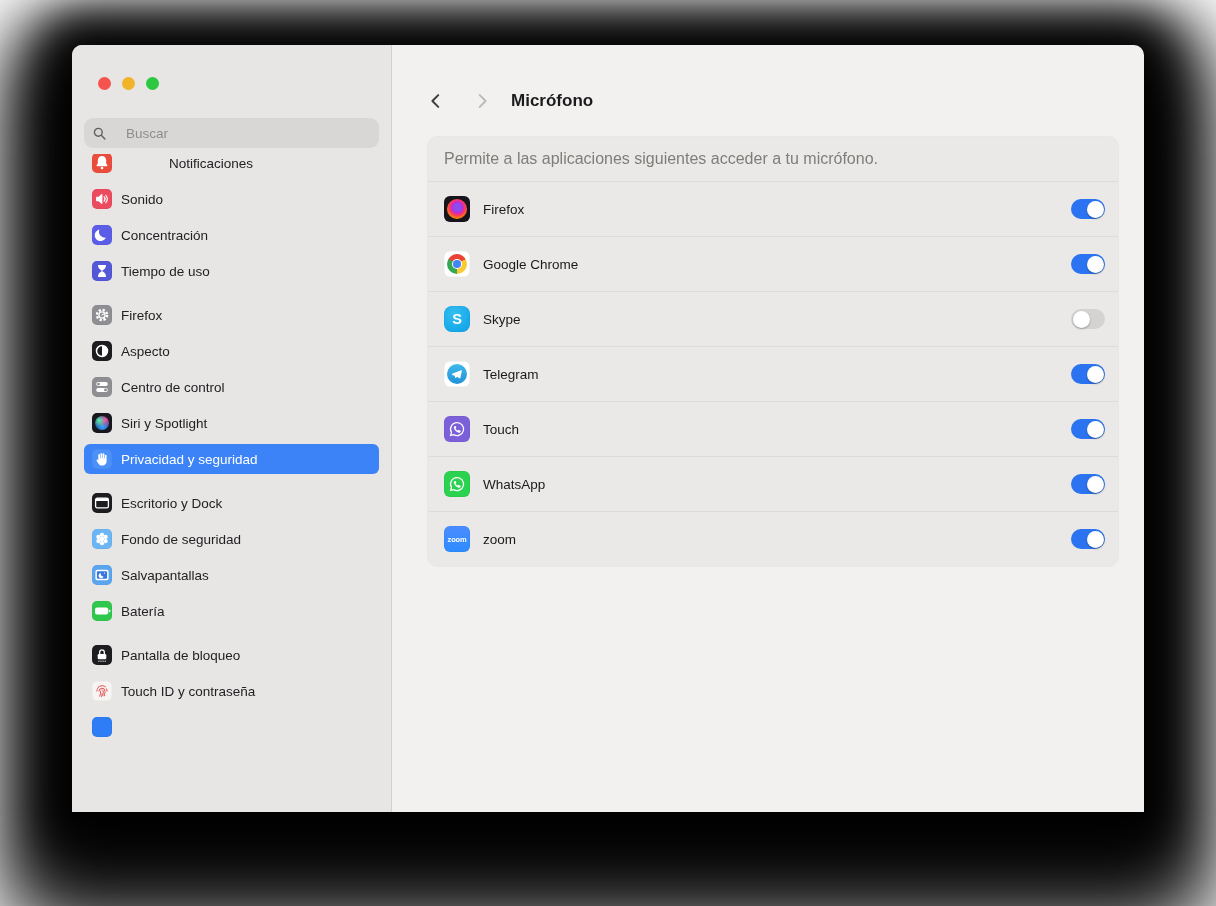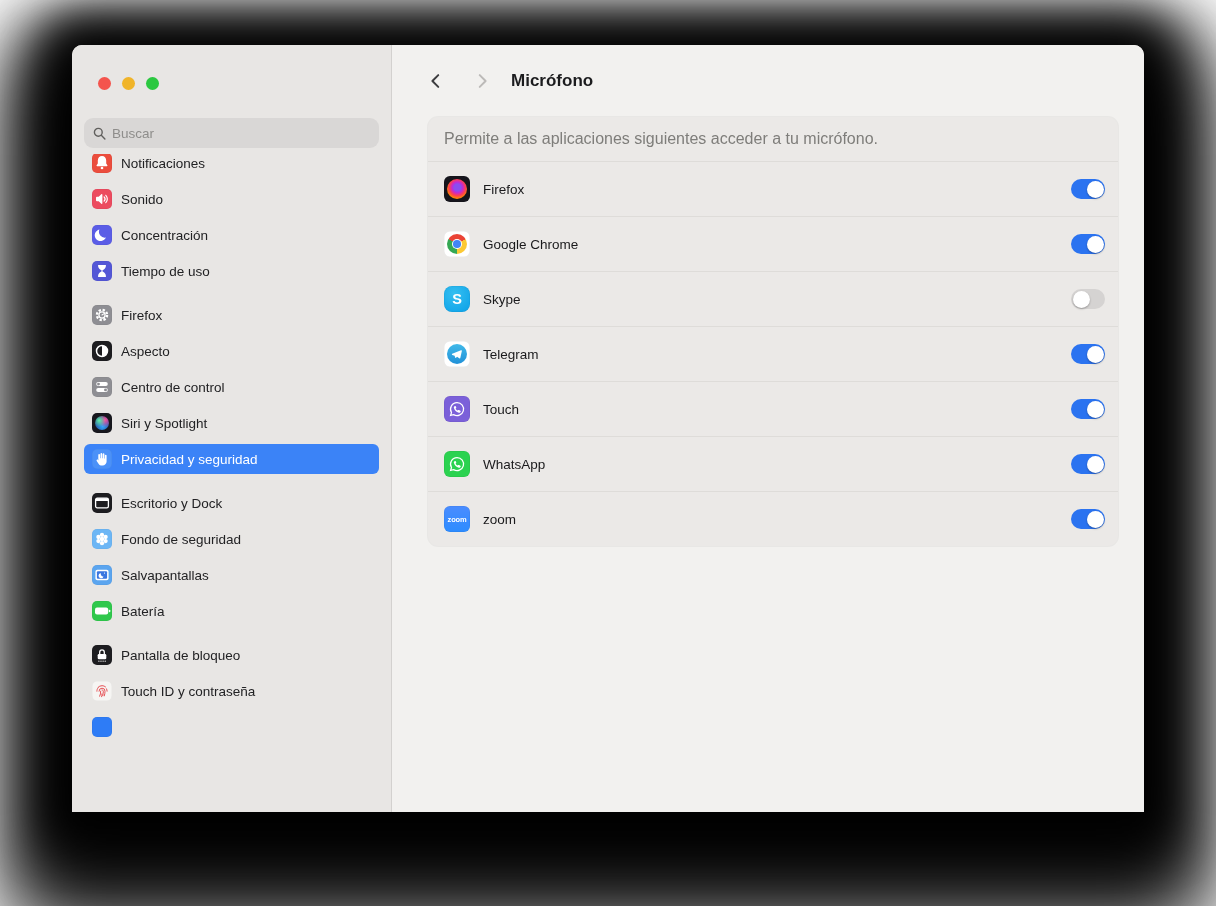--- a/index.html
+++ b/index.html
@@ -6,39 +6,39 @@
   .stage{position:relative;width:1216px;height:906px;overflow:hidden;background:#fff;}
   .window{
     position:absolute;left:72px;top:45px;width:1072px;height:767px;
     border-radius:10px 10px 0 0;background:#f2f1ef;display:flex;overflow:hidden;
     box-shadow:0 0 45px 28px rgba(0,0,0,.92),0 30px 70px 50px rgba(0,0,0,.88),0 60px 90px 60px rgba(0,0,0,.8);
   }
   
   .sidebar{width:320px;min-width:320px;background:#e8e6e4;border-right:1px solid #d3d1cf;display:flex;flex-direction:column;box-sizing:border-box;}
   .traffic{display:flex;gap:11px;margin:32px 0 0 26px;}
   .dot{width:13px;height:13px;border-radius:50%;}
-  .search{margin:28px 12px 0;height:30px;border-radius:9px;background:#d9d7d6;display:flex;align-items:center;padding:0 9px;gap:4px;box-sizing:border-box;}
+  .search{margin:28px 12px 0;height:30px;border-radius:9px;background:#d9d7d6;display:flex;align-items:center;padding:0 9px;gap:18px;box-sizing:border-box;}
   .search svg{flex:0 0 auto;}
   .search input{border:0;background:transparent;outline:none;font-family:inherit;font-size:13.5px;color:#3a3a3c;width:100%;}
   .search input::placeholder{color:#8e8d8b;}
   .nav{flex:1;margin-top:6px;padding:0 12px;overflow:hidden;}
   .group{margin-top:14px;}
   .group:first-child{margin-top:0;}
-  .group:first-child .item:first-child{margin-top:-6px;}
+  .group:first-child .item:first-child{margin-top:-6px;gap:48px;}
   .item{height:30px;border-radius:6px;display:flex;align-items:center;padding:0 8px;margin-bottom:6px;cursor:default;}
   .item .label{margin-left:9px;font-size:13.5px;color:#222224;white-space:nowrap;}
   .item.selected{background:var(--accent,#3b83f7);}
   .item.selected .label{color:#fff;font-weight:400;}
   .side-icon{width:20px;height:20px;min-width:20px;border-radius:5px;display:flex;align-items:center;justify-content:center;box-shadow:inset 0 0 0 .5px rgba(0,0,0,.06);}
   .siri-orb{display:block;width:14.5px;height:14.5px;border-radius:50%;
     background:radial-gradient(circle at 30% 32%,#5df0a8,rgba(93,240,168,0) 48%),
                radial-gradient(circle at 72% 28%,#ff4fa0,rgba(255,79,160,0) 52%),
                radial-gradient(circle at 55% 75%,#31a8ff,#232366 88%);}
   
-  .content{flex:1;display:flex;flex-direction:column;background:#f2f1ef;min-width:0;}
+  .content{flex:1;display:flex;flex-direction:column;background:#f2f1ef;min-width:0;margin-top:20px;}
   .header{height:72px;display:flex;align-items:center;padding-left:33px;}
   .chev{width:22px;height:22px;display:flex;align-items:center;justify-content:center;cursor:default;}
   .chev + .chev{margin-left:24px;}
   .page-title{margin-left:18px;font-size:17px;font-weight:700;color:#1c1c1e;}
   .panel{margin:0 26px 0 36px;background:#ebe9e7;border-radius:10px;box-shadow:0 0 0 1px rgba(0,0,0,.04);}
   .desc{padding:13px 16px;font-size:16px;color:#7e7d7a;border-bottom:1px solid #dedcd9;}
   .row{display:flex;align-items:center;height:54px;padding:0 13px 0 16px;}
   .row:not(:last-child){border-bottom:1px solid #dedcd9;}
   .row .app-label{margin-left:13px;font-size:13.5px;color:#1a1a1c;}
   .app-icon{width:26px;height:26px;min-width:26px;border-radius:6px;display:flex;align-items:center;justify-content:center;box-shadow:inset 0 0 0 .5px rgba(0,0,0,.08);}

